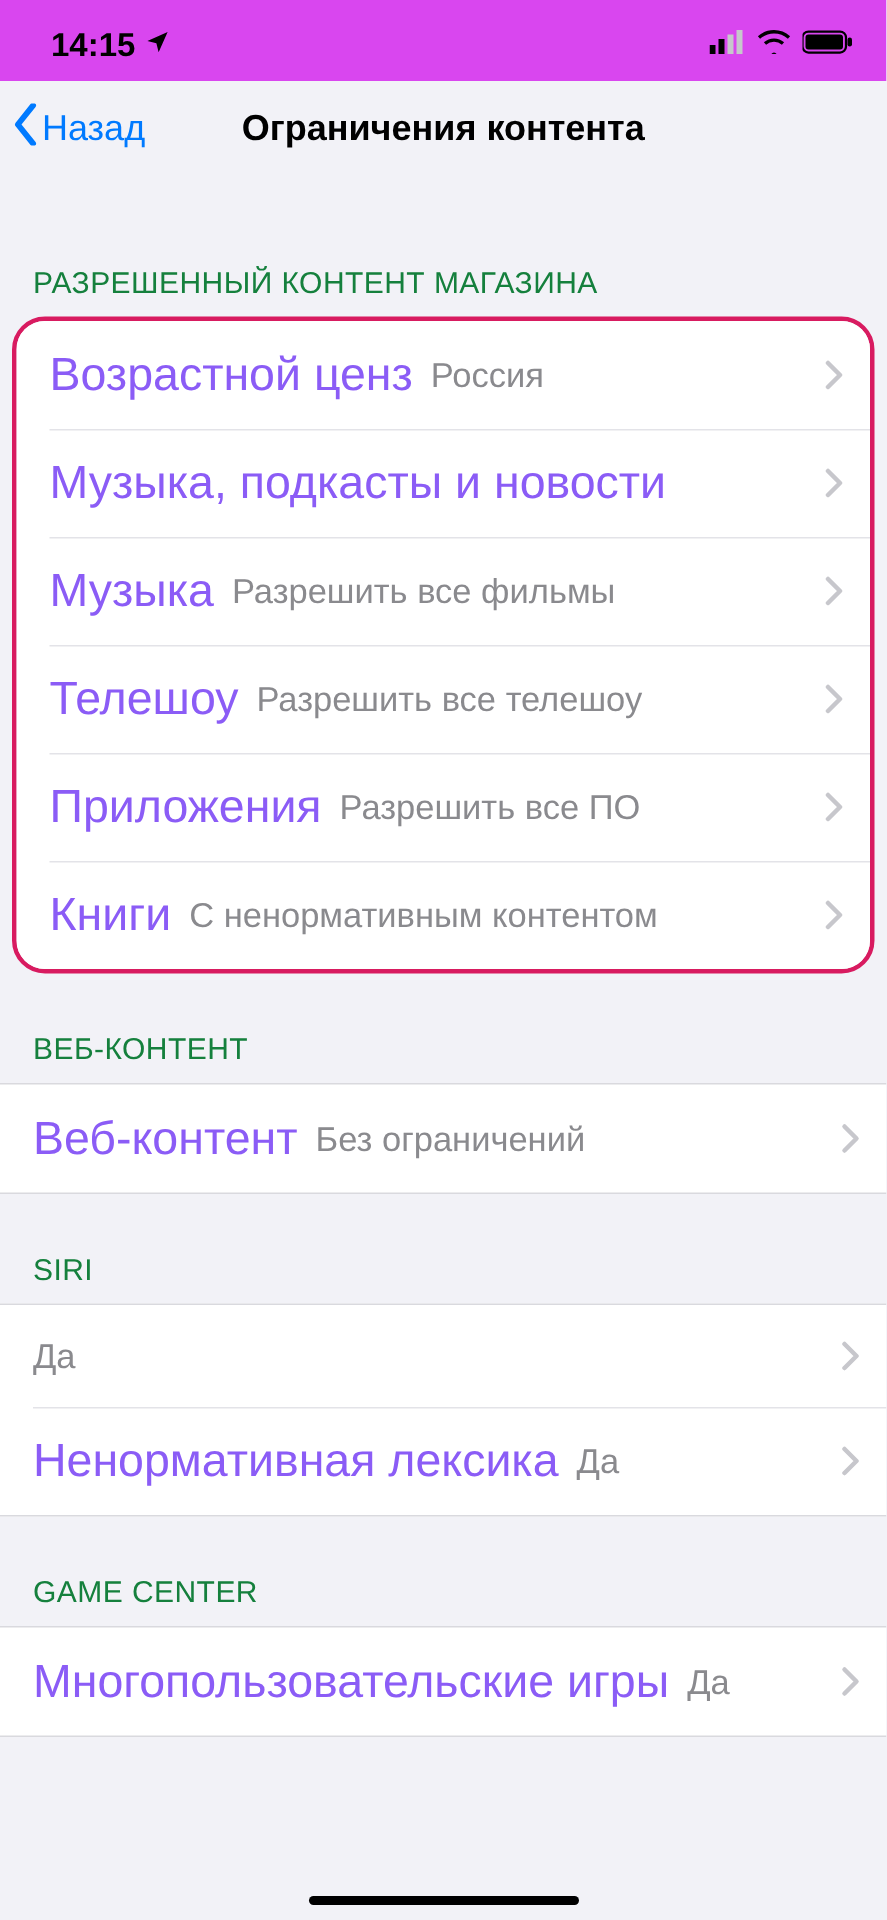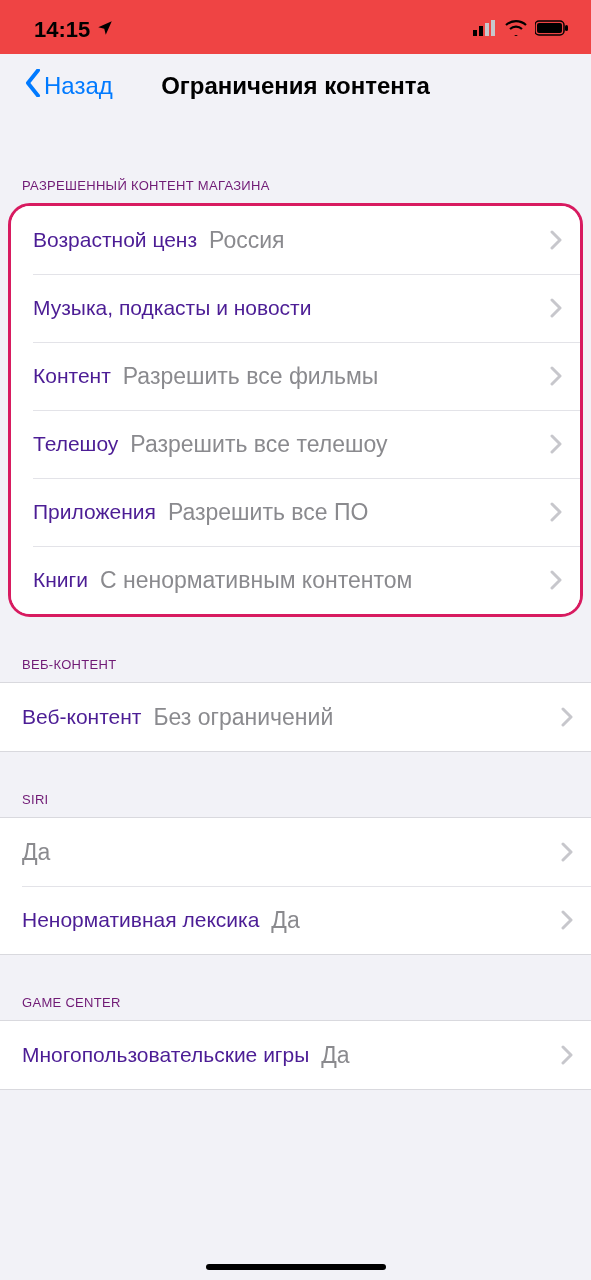--- a/index.html
+++ b/index.html
@@ -10,62 +10,62 @@
     background: #f2f2f7;
     color: #000;
     overflow: hidden;
   }
   .status-bar {
     display: flex;
     justify-content: space-between;
     align-items: center;
     padding: 12px 22px 6px 34px;
     height: 54px;
-    background: #ef4444;
+    background: #d946ef;
   }
   .status-left {
     display: flex;
     align-items: center;
     gap: 6px;
     font-size: 22px;
     font-weight: 600;
   }
   .status-right {
     display: flex;
     align-items: center;
     gap: 8px;
   }
   .nav-bar {
     display: flex;
     align-items: center;
     height: 64px;
     background: #f2f2f7;
-    padding: 0 24px;
+    padding: 0 8px;
     position: relative;
   }
   .back-button {
     display: flex;
     align-items: center;
     color: #007aff;
     font-size: 24px;
     cursor: pointer;
     gap: 2px;
     z-index: 2;
   }
   .nav-title {
     position: absolute;
     left: 0; right: 0;
     text-align: center;
     font-size: 24px;
     font-weight: 600;
     pointer-events: none;
   }
   .section-header {
-    font-size: 13px;
-    color: #701a75;
+    font-size: 20px;
+    color: #15803d;
     padding: 40px 22px 10px 22px;
     text-transform: uppercase;
     letter-spacing: 0.3px;
   }
   .first-header { padding-top: 60px; }
   .list {
     background: #fff;
     border-top: 1px solid #d9d9de;
     border-bottom: 1px solid #d9d9de;
   }
@@ -78,22 +78,22 @@
     position: relative;
   }
   .row + .row::before {
     content: "";
     position: absolute;
     top: 0; left: 22px; right: 0;
     height: 1px;
     background: #e3e3e8;
   }
   .row-label {
-    font-size: 21px;
-    color: #4c1d95;
+    font-size: 31px;
+    color: #8b5cf6;
     white-space: nowrap;
     flex-shrink: 0;
     margin-right: 12px;
   }
   .row-value {
     font-size: 23px;
     color: #8a8a8e;
     text-align: left;
     flex: 1 1 auto;
     overflow: hidden;
@@ -186,21 +186,21 @@
             <path d="M2 2 L10 10 L2 18" stroke="#c7c7cc" stroke-width="3" fill="none" stroke-linecap="round" stroke-linejoin="round"></path>
           </svg></span>
     </div>
     <div class="row">
       <span class="row-label">Музыка, подкасты и новости</span>
       <span class="chevron"><svg width="12" height="20" viewBox="0 0 12 20">
             <path d="M2 2 L10 10 L2 18" stroke="#c7c7cc" stroke-width="3" fill="none" stroke-linecap="round" stroke-linejoin="round"></path>
           </svg></span>
     </div>
     <div class="row">
-      <span class="row-label">Контент</span>
+      <span class="row-label">Музыка</span>
       <span class="row-value">Разрешить все фильмы</span>
       <span class="chevron"><svg width="12" height="20" viewBox="0 0 12 20">
             <path d="M2 2 L10 10 L2 18" stroke="#c7c7cc" stroke-width="3" fill="none" stroke-linecap="round" stroke-linejoin="round"></path>
           </svg></span>
     </div>
     <div class="row">
       <span class="row-label">Телешоу</span>
       <span class="row-value">Разрешить все телешоу</span>
       <span class="chevron"><svg width="12" height="20" viewBox="0 0 12 20">
             <path d="M2 2 L10 10 L2 18" stroke="#c7c7cc" stroke-width="3" fill="none" stroke-linecap="round" stroke-linejoin="round"></path>

